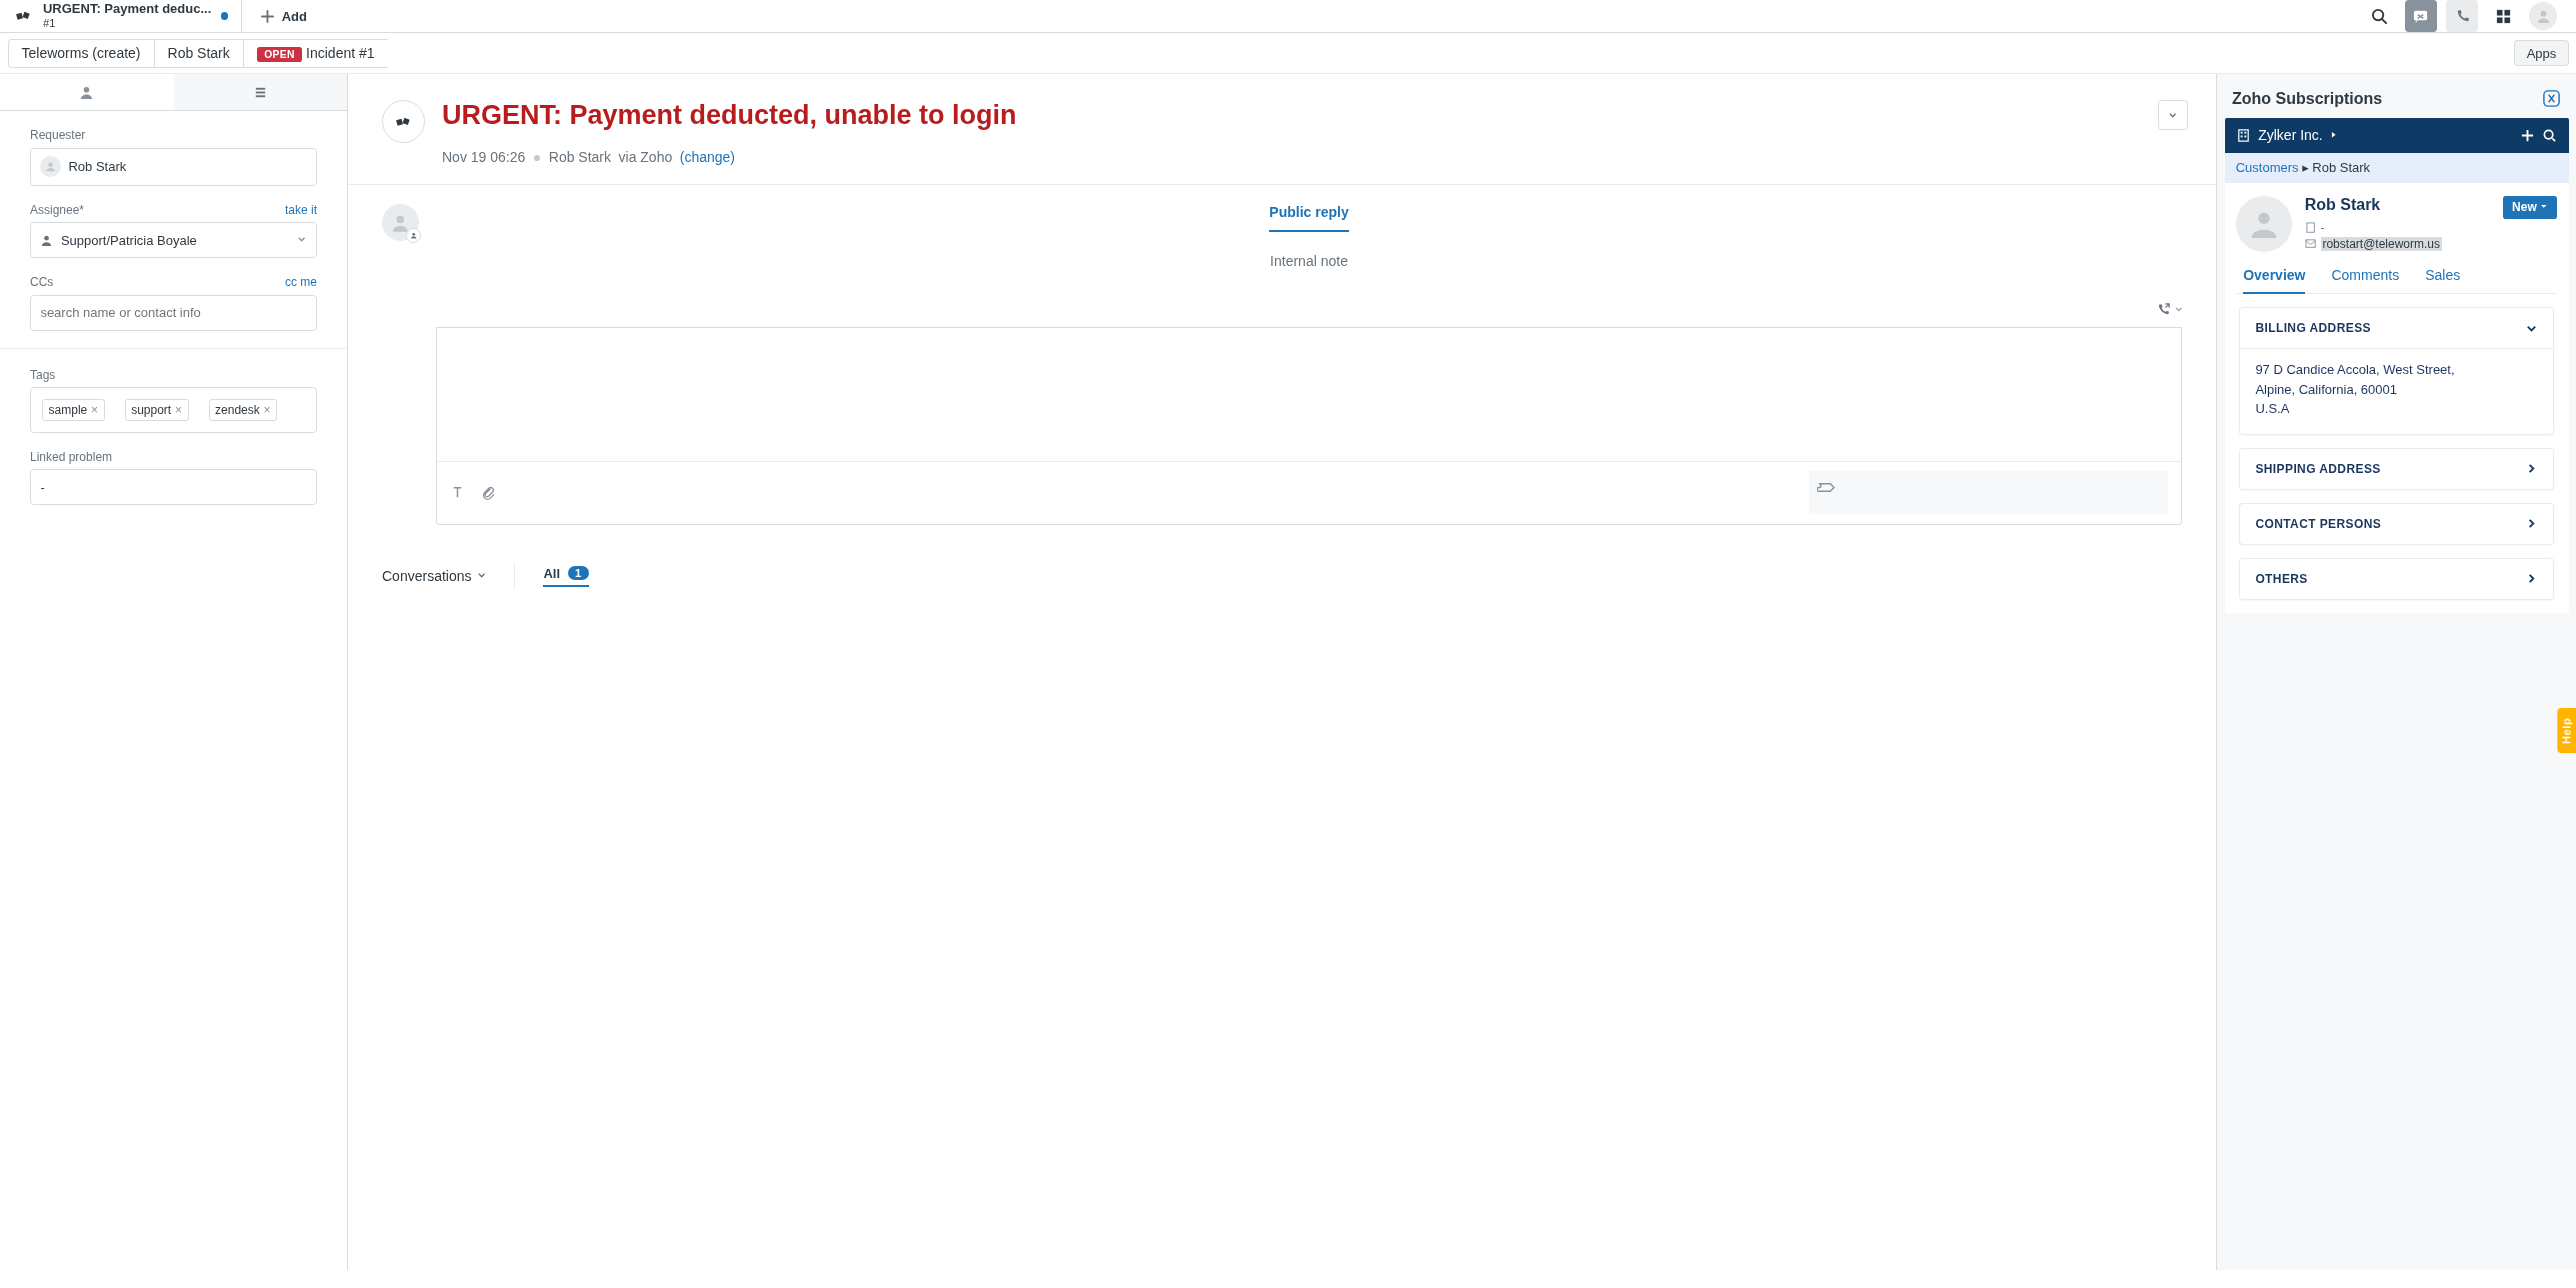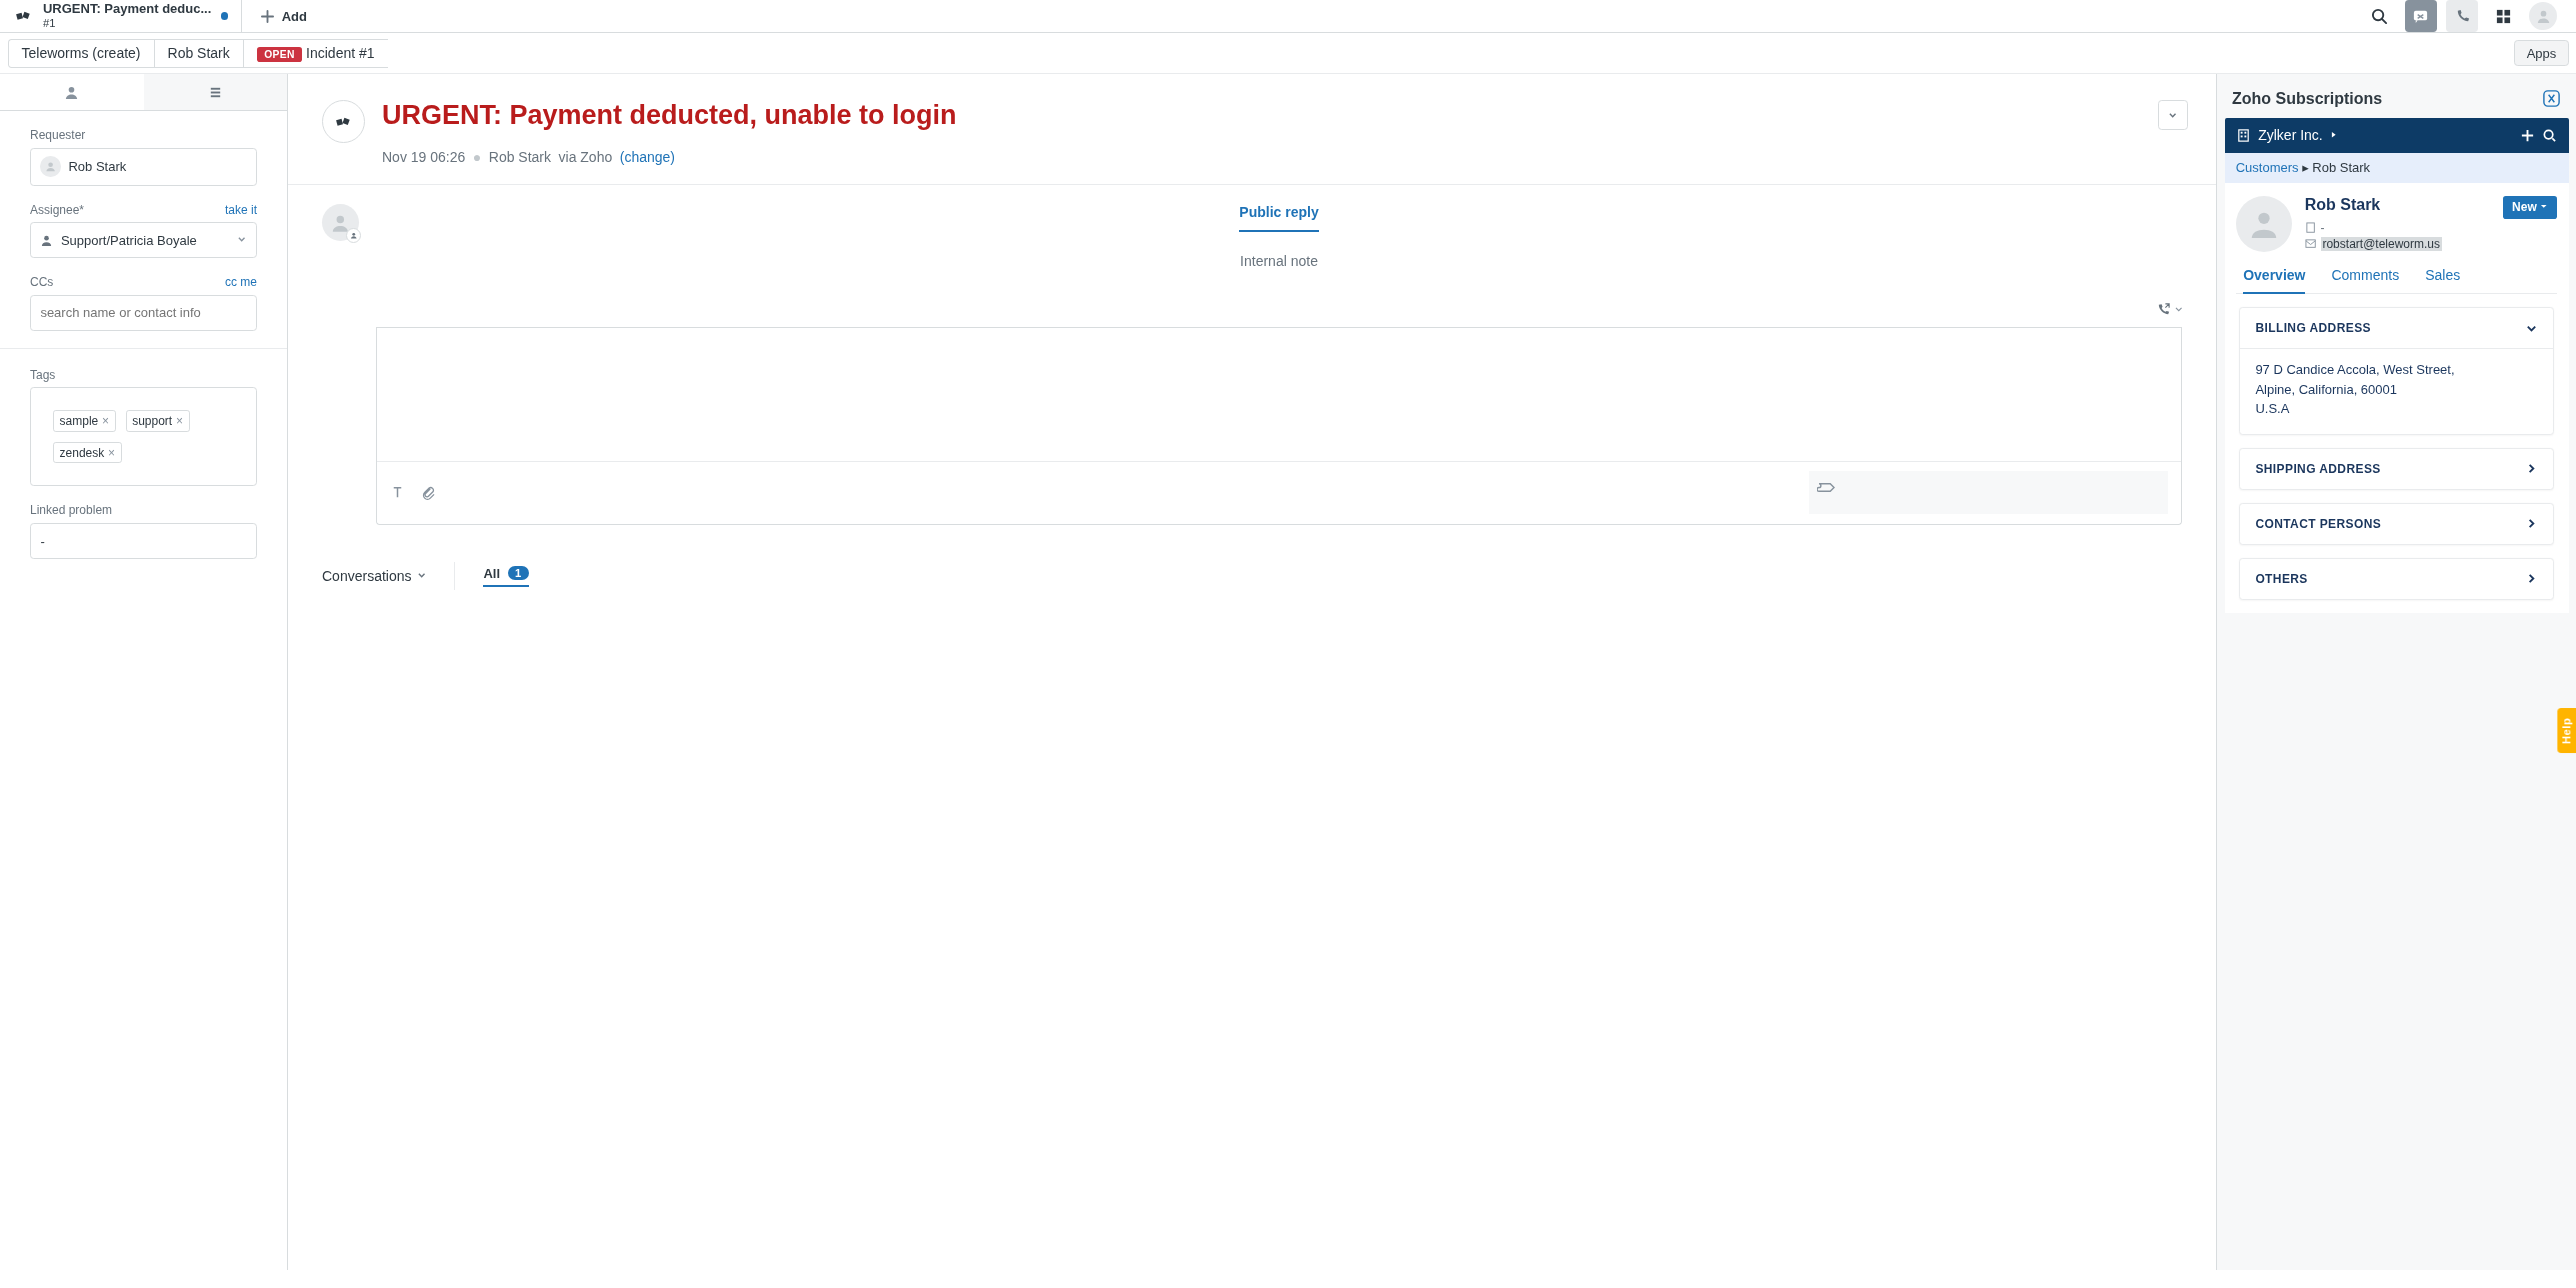--- a/index.html
+++ b/index.html
@@ -23,34 +23,34 @@
 
 .crumbs-row { display: flex; align-items: center; padding: 5.6px 7.5px; gap: 0; border-bottom: 0.9px solid #e9ebed; }
 .crumb { border: 0.9px solid #d8dcde; padding: 5.6px 13px; font-size: 14px; cursor: pointer; background: #fff; border-right: none; }
 .crumb:first-child { border-radius: 3.7px 0 0 3.7px; }
 .crumb:last-child { border-right: 0.9px solid #d8dcde; border-radius: 0 3.7px 3.7px 0; background: #f8f9f9; display: flex; align-items: center; gap: 7.5px; }
 .open-badge { background: #cc3340; color: #fff; font-weight: 700; font-size: 10.3px; padding: 1.9px 7.5px; border-radius: 2.8px; letter-spacing: 0.3px; }
 .apps-btn { margin-left: auto; background: #f3f4f5; border: 0.9px solid #d8dcde; padding: 4.7px 11.2px; border-radius: 3.7px; cursor: pointer; font-size: 13px; }
 
 
 .main { display: flex; height: calc(100vh - 47px - 45px); }
-.left { width: 288px; border-right: 0.9px solid #d8dcde; display: flex; flex-direction: column; background: #fff; }
+.left { width: 348px; border-right: 0.9px solid #d8dcde; display: flex; flex-direction: column; background: #fff; }
 .left-tabs { display: flex; height: 37px; border-bottom: 0.9px solid #d8dcde; }
 .left-tab { flex: 1; display: flex; align-items: center; justify-content: center; cursor: pointer; color: #87929d; }
 .left-tab.active { background: #f6f7f8; }
 .left-body { padding: 17px 30px; overflow-y: auto; }
 .field-label { font-size: 12px; color: #68737d; margin-bottom: 5.6px; display: flex; justify-content: space-between; align-items: center; }
 .field-label .link { color: #1f73b7; font-size: 12px; cursor: pointer; }
 .input, .select { width: 100%; border: 0.9px solid #d8dcde; border-radius: 3.7px; padding: 7.5px 9.4px; font-size: 13px; background: #fff; color: #2f3941; display: flex; align-items: center; gap: 7.5px; min-height: 36px; }
 .input input { border: none; outline: none; flex: 1; font-size: 13px; font-family: inherit; }
 .select .caret { margin-left: auto; color: #87929d; }
 .avatar-xs { width: 20.6px; height: 20.6px; border-radius: 50%; background: #e9ebed; display: flex; align-items: center; justify-content: center; color: #c2c8cc; }
 .field-block { margin-bottom: 17px; }
 .divider { height: 0.9px; background: #e9ebed; margin: 13px -30px 19px; }
-.tags-box { border: 0.9px solid #d8dcde; border-radius: 3.7px; padding: 22px; display: flex; flex-wrap: wrap; gap: 10px; min-height: 36px; }
+.tags-box { border: 0.9px solid #d8dcde; border-radius: 3.7px; padding: 11px; display: flex; flex-wrap: wrap; gap: 20px; min-height: 36px; }
 .tag { border: 0.9px solid #d8dcde; border-radius: 2.8px; padding: 2.8px 5.6px; font-size: 12px; display: flex; align-items: center; gap: 3.7px; background: #fff; }
 .tag .x { color: #87929d; cursor: pointer; }
 .two-col { display: flex; gap: 13px; }
 .two-col > div { flex: 1; }
 
 
 .center { flex: 1; overflow-y: auto; background: #fff; border-right: 0.9px solid #d8dcde; }
 .ticket-header { padding: 26px 28px 19px 34px; display: flex; gap: 17px; border-bottom: 0.9px solid #e9ebed; }
 .ticket-logo { width: 43px; height: 43px; border: 0.9px solid #d8dcde; border-radius: 50%; display: flex; align-items: center; justify-content: center; }
 .ticket-title { font-size: 27px; font-weight: 700; color: #b91c1c; margin-bottom: 18px; }

